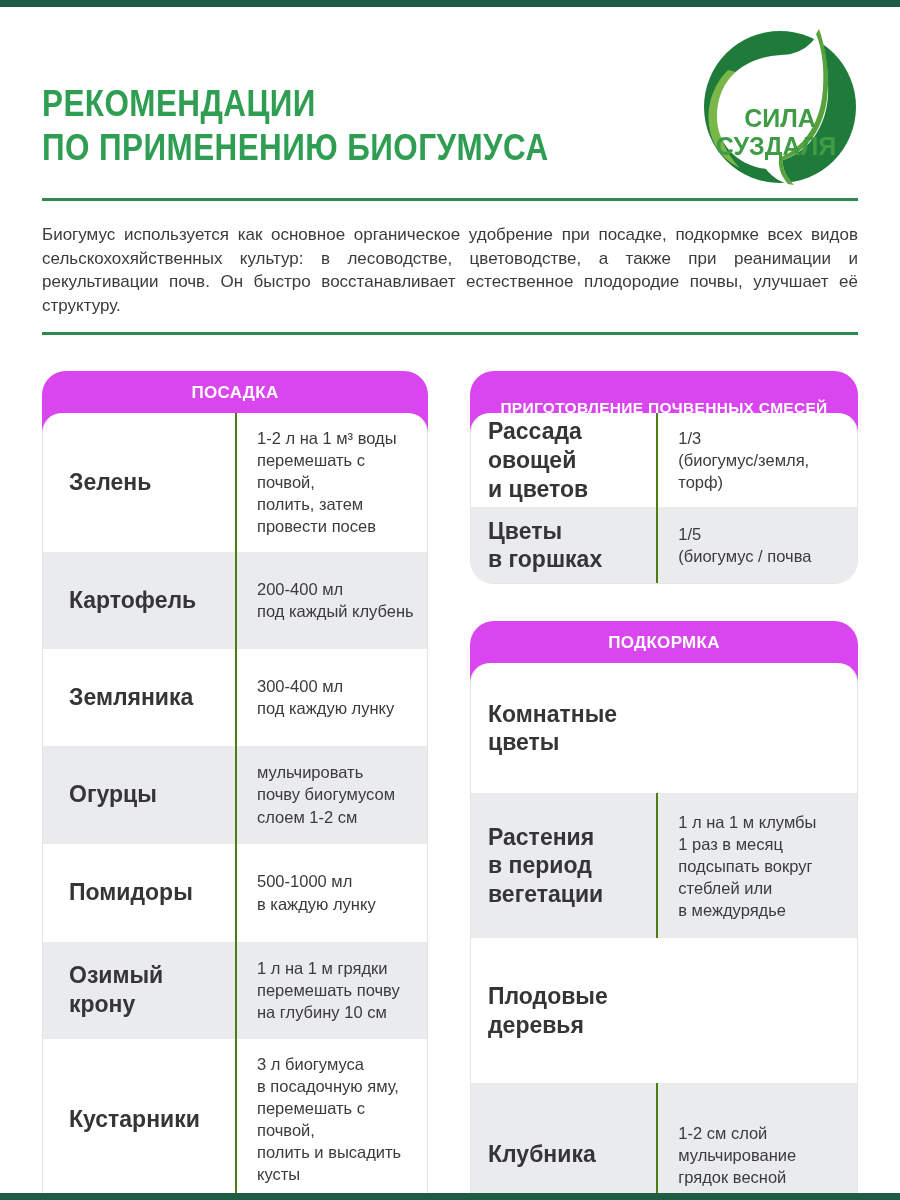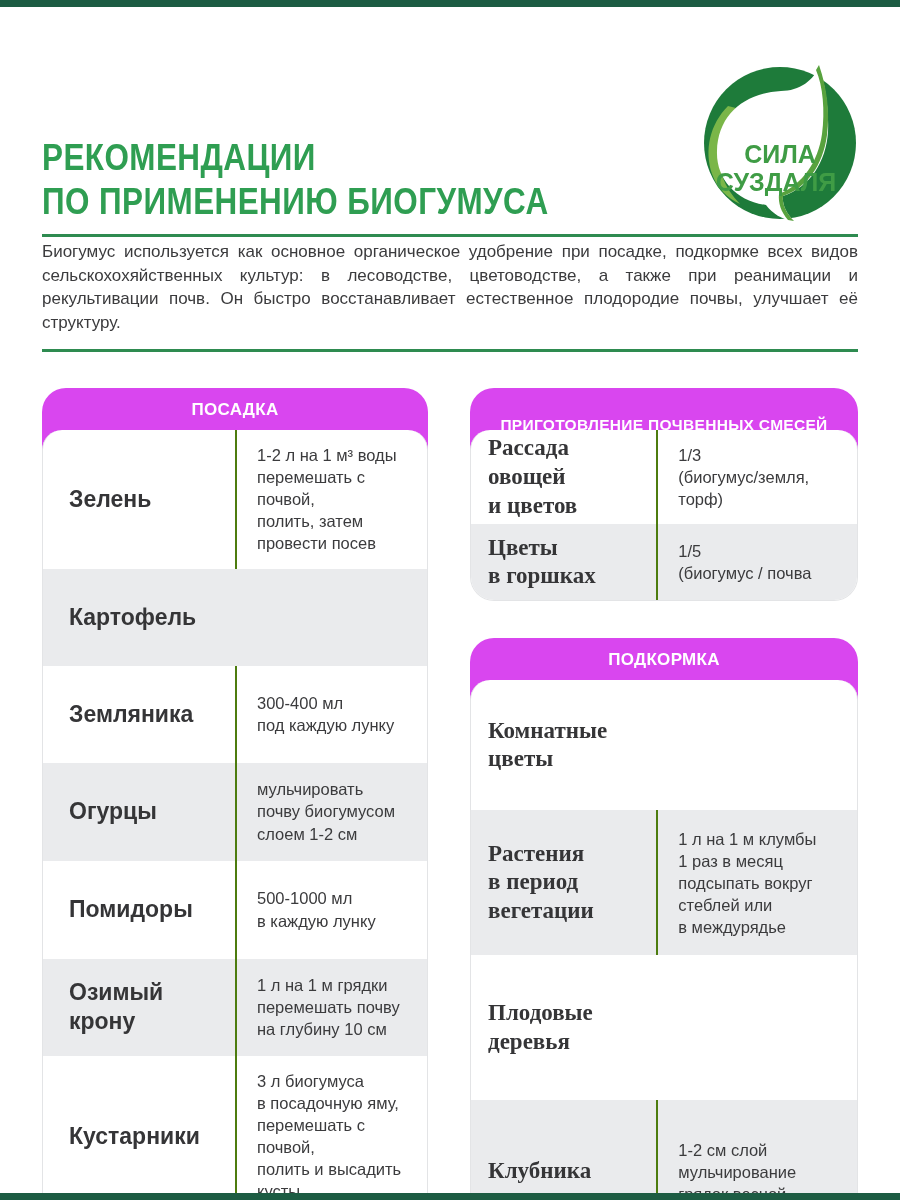--- a/index.html
+++ b/index.html
@@ -12,41 +12,41 @@
     overflow: hidden;
     color: #3b3b3d;
   }
   .edge-bar { position: absolute; left: 0; width: 100%; height: 7px; background: #1d5c43; }
   .edge-bar.top { top: 0; }
   .edge-bar.bottom { bottom: 0; }
 
   .page { padding: 0 42px; }
 
   
-  .header-row { display: flex; justify-content: space-between; align-items: flex-end; margin-top: 36px; }
+  .header-row { display: flex; justify-content: space-between; align-items: center; }
   .page-title {
     margin-top: 64px;
     color: #2f9e52;
     font-weight: bold;
     font-size: 37px;
     line-height: 44px;
     letter-spacing: 0.5px;
     transform: scaleX(0.85);
     transform-origin: left top;
     white-space: nowrap;
   }
   .logo-wrap { margin-top: 28px; width: 158px; height: 160px; flex-shrink: 0; }
   .logo-wrap svg { display: block; overflow: visible; }
 
   .rule { border-top: 3px solid #2e8b50; }
   .rule.first { margin-top: 10px; }
   .rule.second { margin-top: 15px; }
 
   .intro {
-    margin-top: 3px;
+    margin-top: 22px;
     font-size: 17px;
     line-height: 23.5px;
     text-align: justify;
     color: #3b3b3d;
   }
 
   
   .main { display: flex; gap: 42px; margin-top: 36px; }
   .col-left { width: 386px; flex-shrink: 0; }
   .col-right { width: 388px; flex-shrink: 0; }
@@ -82,21 +82,21 @@
   }
   .c-value {
     width: 50%;
     display: flex; align-items: center;
     padding: 14px 6px 14px 20px;
     font-size: 16.5px; line-height: 1.34;
     color: #3b3b3d;
     white-space: pre-line;
     border-left: 2px solid #4d7c0f;
   }
-  .col-right .c-label { width: 48%; padding-left: 17px; font-family: Liberation Serif, serif; }
+  .col-right .c-label { width: 48%; padding-left: 17px; }
   .col-right .c-value { width: 52%; }
 
   .table-podkormka { margin-top: 37px; }
 </style>
 </head>
 <body>
 
 <div class="edge-bar top"></div>
 
 <div class="page">
@@ -133,20 +133,22 @@
         <div class="t-body">
           <div class="t-row" style="min-height:100px">
             <div class="c-label">Зелень</div>
             <div class="c-value">1-2 л на 1 м³ воды
 перемешать с почвой,
 полить, затем
 провести посев</div>
           </div>
           <div class="t-row alt" style="min-height:97px">
             <div class="c-label">Картофель</div>
+            <div class="c-value">200-400 мл
+под каждый клубень</div>
           </div>
           <div class="t-row" style="min-height:97px">
             <div class="c-label">Земляника</div>
             <div class="c-value">300-400 мл
 под каждую лунку</div>
           </div>
           <div class="t-row alt" style="min-height:98px">
             <div class="c-label">Огурцы</div>
             <div class="c-value">мульчировать
 почву биогумусом

